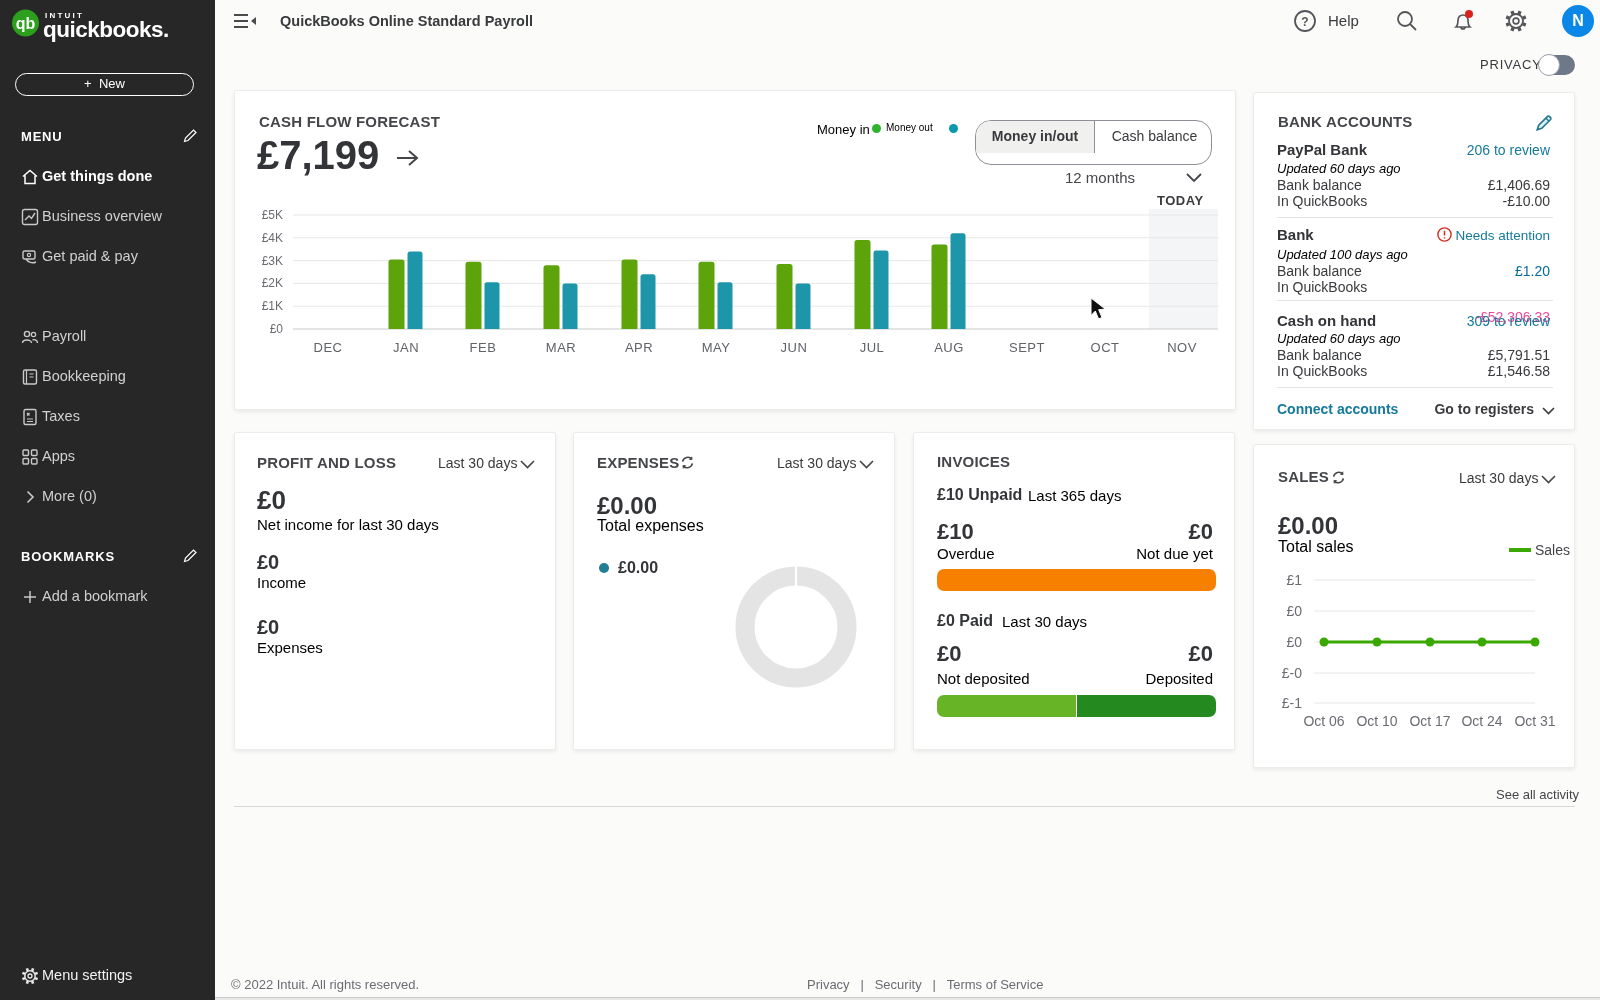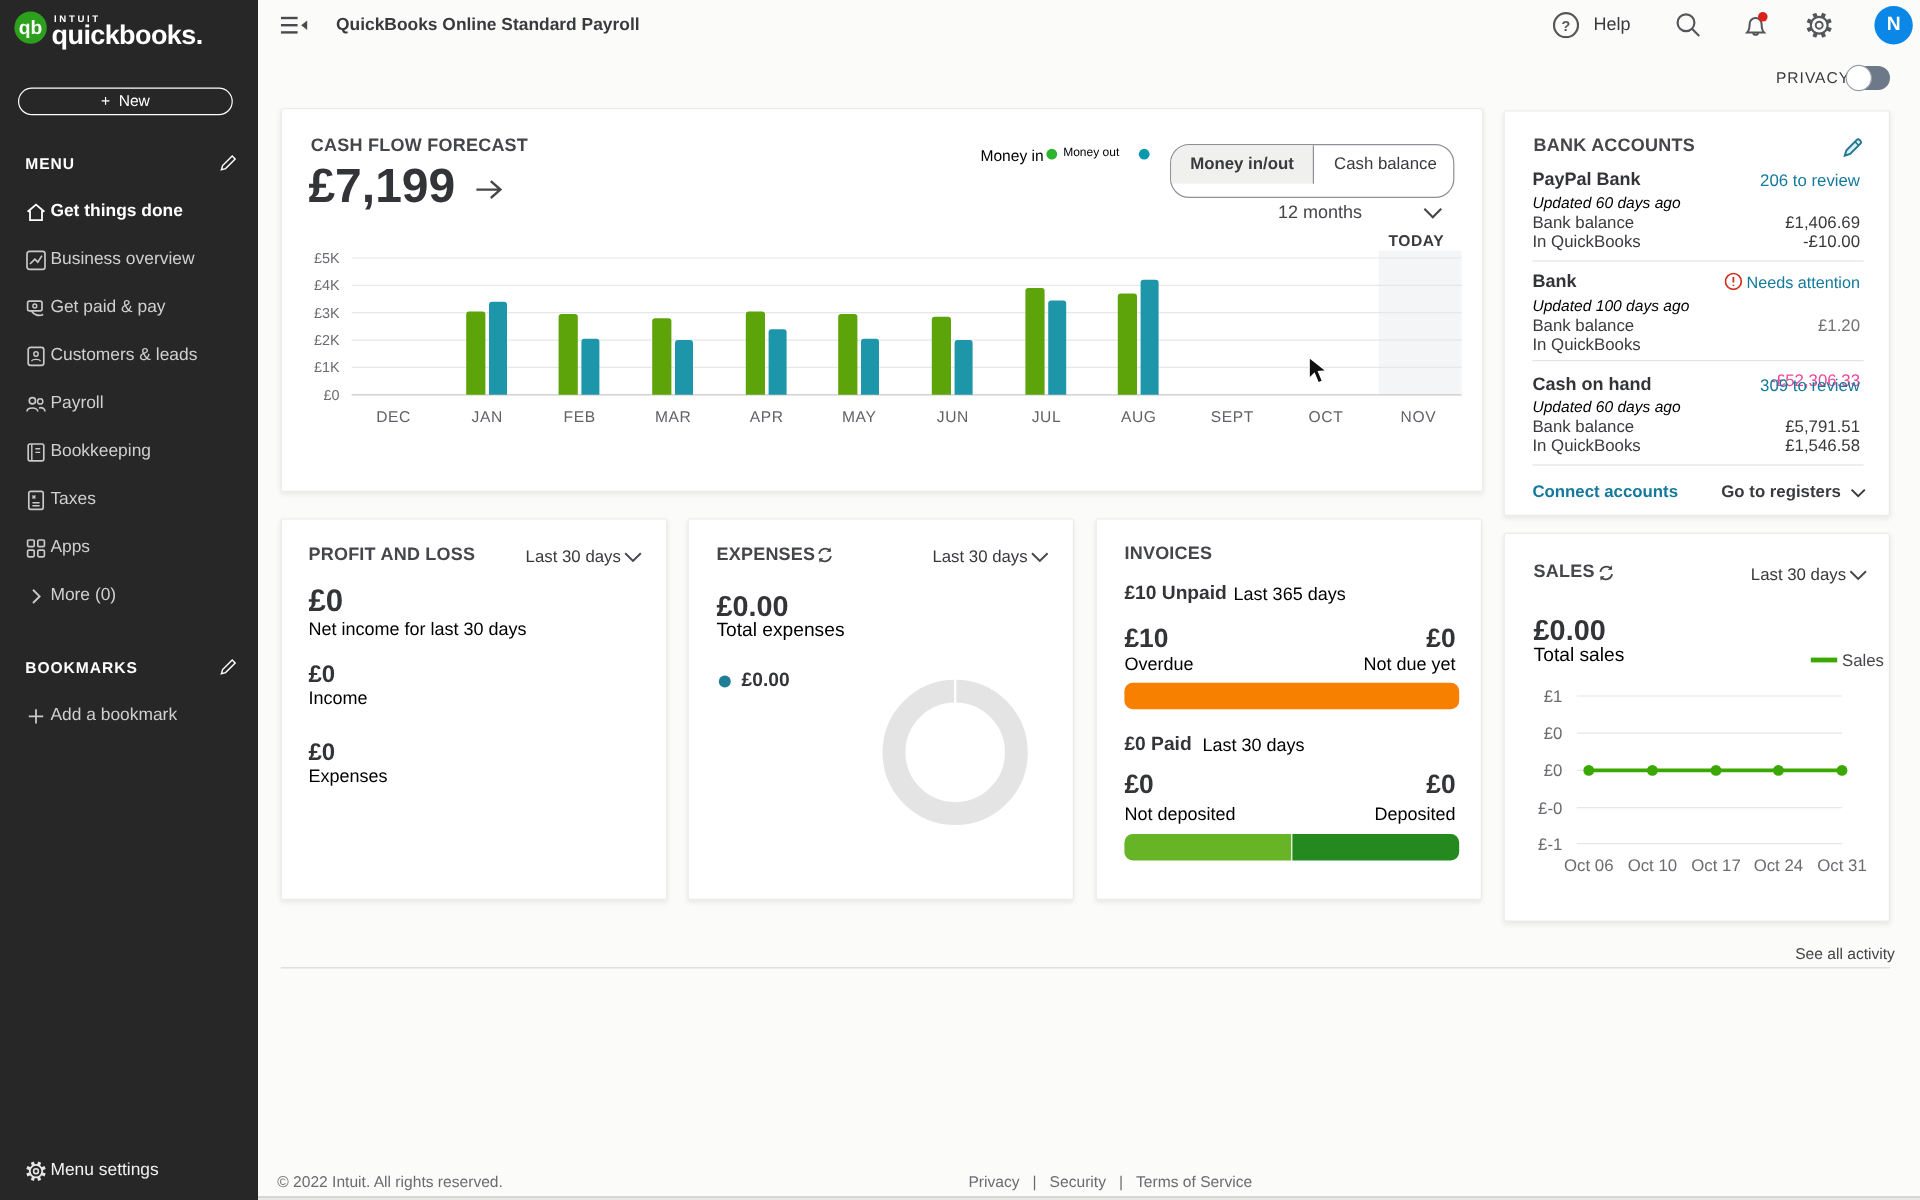--- a/index.html
+++ b/index.html
@@ -51,28 +51,20 @@
     <span class="lb">Get things done</span>
   </div>
   <div class="navitem" style="top:237px">
     <svg class="ic" viewBox="0 0 18 18">
         <rect x="2" y="3" width="12" height="8" rx="1.5" fill="none" stroke="#c9c9c9" stroke-width="1.4"></rect>
         <path d="M5 11 c2 3 6 5 10 3" fill="none" stroke="#c9c9c9" stroke-width="1.4"></path>
         <circle cx="8" cy="7" r="1.6" fill="none" stroke="#c9c9c9" stroke-width="1.2"></circle>
       </svg>
     <span class="lb">Get paid &amp; pay</span>
   </div>
-  <div class="navitem" style="top:277px">
-    <svg class="ic" viewBox="0 0 18 18">
-        <rect x="2.5" y="1.5" width="13" height="15" rx="2" fill="none" stroke="#c9c9c9" stroke-width="1.4"></rect>
-        <circle cx="9" cy="7" r="1.8" fill="none" stroke="#c9c9c9" stroke-width="1.2"></circle>
-        <path d="M5.5 13 c0-2 7-2 7 0" fill="none" stroke="#c9c9c9" stroke-width="1.2"></path>
-      </svg>
-    <span class="lb">Customers &amp; leads</span>
-  </div>
   <div class="navitem" style="top:317px">
     <svg class="ic" viewBox="0 0 18 18">
         <circle cx="6" cy="6" r="2.6" fill="none" stroke="#c9c9c9" stroke-width="1.4"></circle>
         <circle cx="12.5" cy="6.5" r="2.2" fill="none" stroke="#c9c9c9" stroke-width="1.2"></circle>
         <path d="M1.5 15 c0-4 9-4 9 0 M11.5 12 c2.5-1 5 0.5 5 3" fill="none" stroke="#c9c9c9" stroke-width="1.4"></path>
       </svg>
     <span class="lb">Payroll</span>
   </div>
   <div class="navitem" style="top:357px">
     <svg class="ic" viewBox="0 0 18 18">
@@ -273,21 +265,21 @@
   <div class="abs" style="left:23px;top:124px;width:276px;height:1px;background:#e3e3e3;"></div>
 
   <div class="abs" style="left:23px;top:133px;font-size:15px;font-weight:bold;color:#333438;">Bank</div>
   <svg class="abs" style="left:183px;top:134px" width="15" height="15" viewBox="0 0 15 15">
       <circle cx="7.5" cy="7.5" r="6.6" fill="none" stroke="#d0301f" stroke-width="1.4"></circle>
       <path d="M7.5 3.8 v4.6 M7.5 10.2 v1.2" stroke="#d0301f" stroke-width="1.5"></path>
     </svg>
   <div class="abs teal" style="right:24px;top:135px;font-size:13.5px;">Needs attention</div>
   <div class="abs gray" style="left:23px;top:154px;font-size:13px;font-style:italic;">Updated 100 days ago</div>
   <div class="abs" style="left:23px;top:170px;color:#393a3d;">Bank balance</div>
-  <div class="abs" style="right:24px;top:170px;color:#737373;">£1.20</div>
+  <div class="abs" style="right:24px;top:170px;color:#0369a1;">£1.20</div>
   <div class="abs" style="left:23px;top:186px;color:#393a3d;">In QuickBooks</div>
   <div class="abs" style="right:24px;top:186px;color:#ec4899;margin-top:30px;">-£52,306.33</div>
   <div class="abs" style="left:23px;top:207px;width:276px;height:1px;background:#e3e3e3;"></div>
 
   <div class="abs" style="left:23px;top:219px;font-size:15px;font-weight:bold;color:#333438;">Cash on hand</div>
   <div class="abs teal" style="right:24px;top:220px;font-size:14px;">309 to review</div>
   <div class="abs gray" style="left:23px;top:238px;font-size:13px;font-style:italic;">Updated 60 days ago</div>
   <div class="abs" style="left:23px;top:254px;color:#393a3d;">Bank balance</div>
   <div class="abs" style="right:24px;top:254px;color:#393a3d;">£5,791.51</div>
   <div class="abs" style="left:23px;top:270px;color:#393a3d;">In QuickBooks</div>

